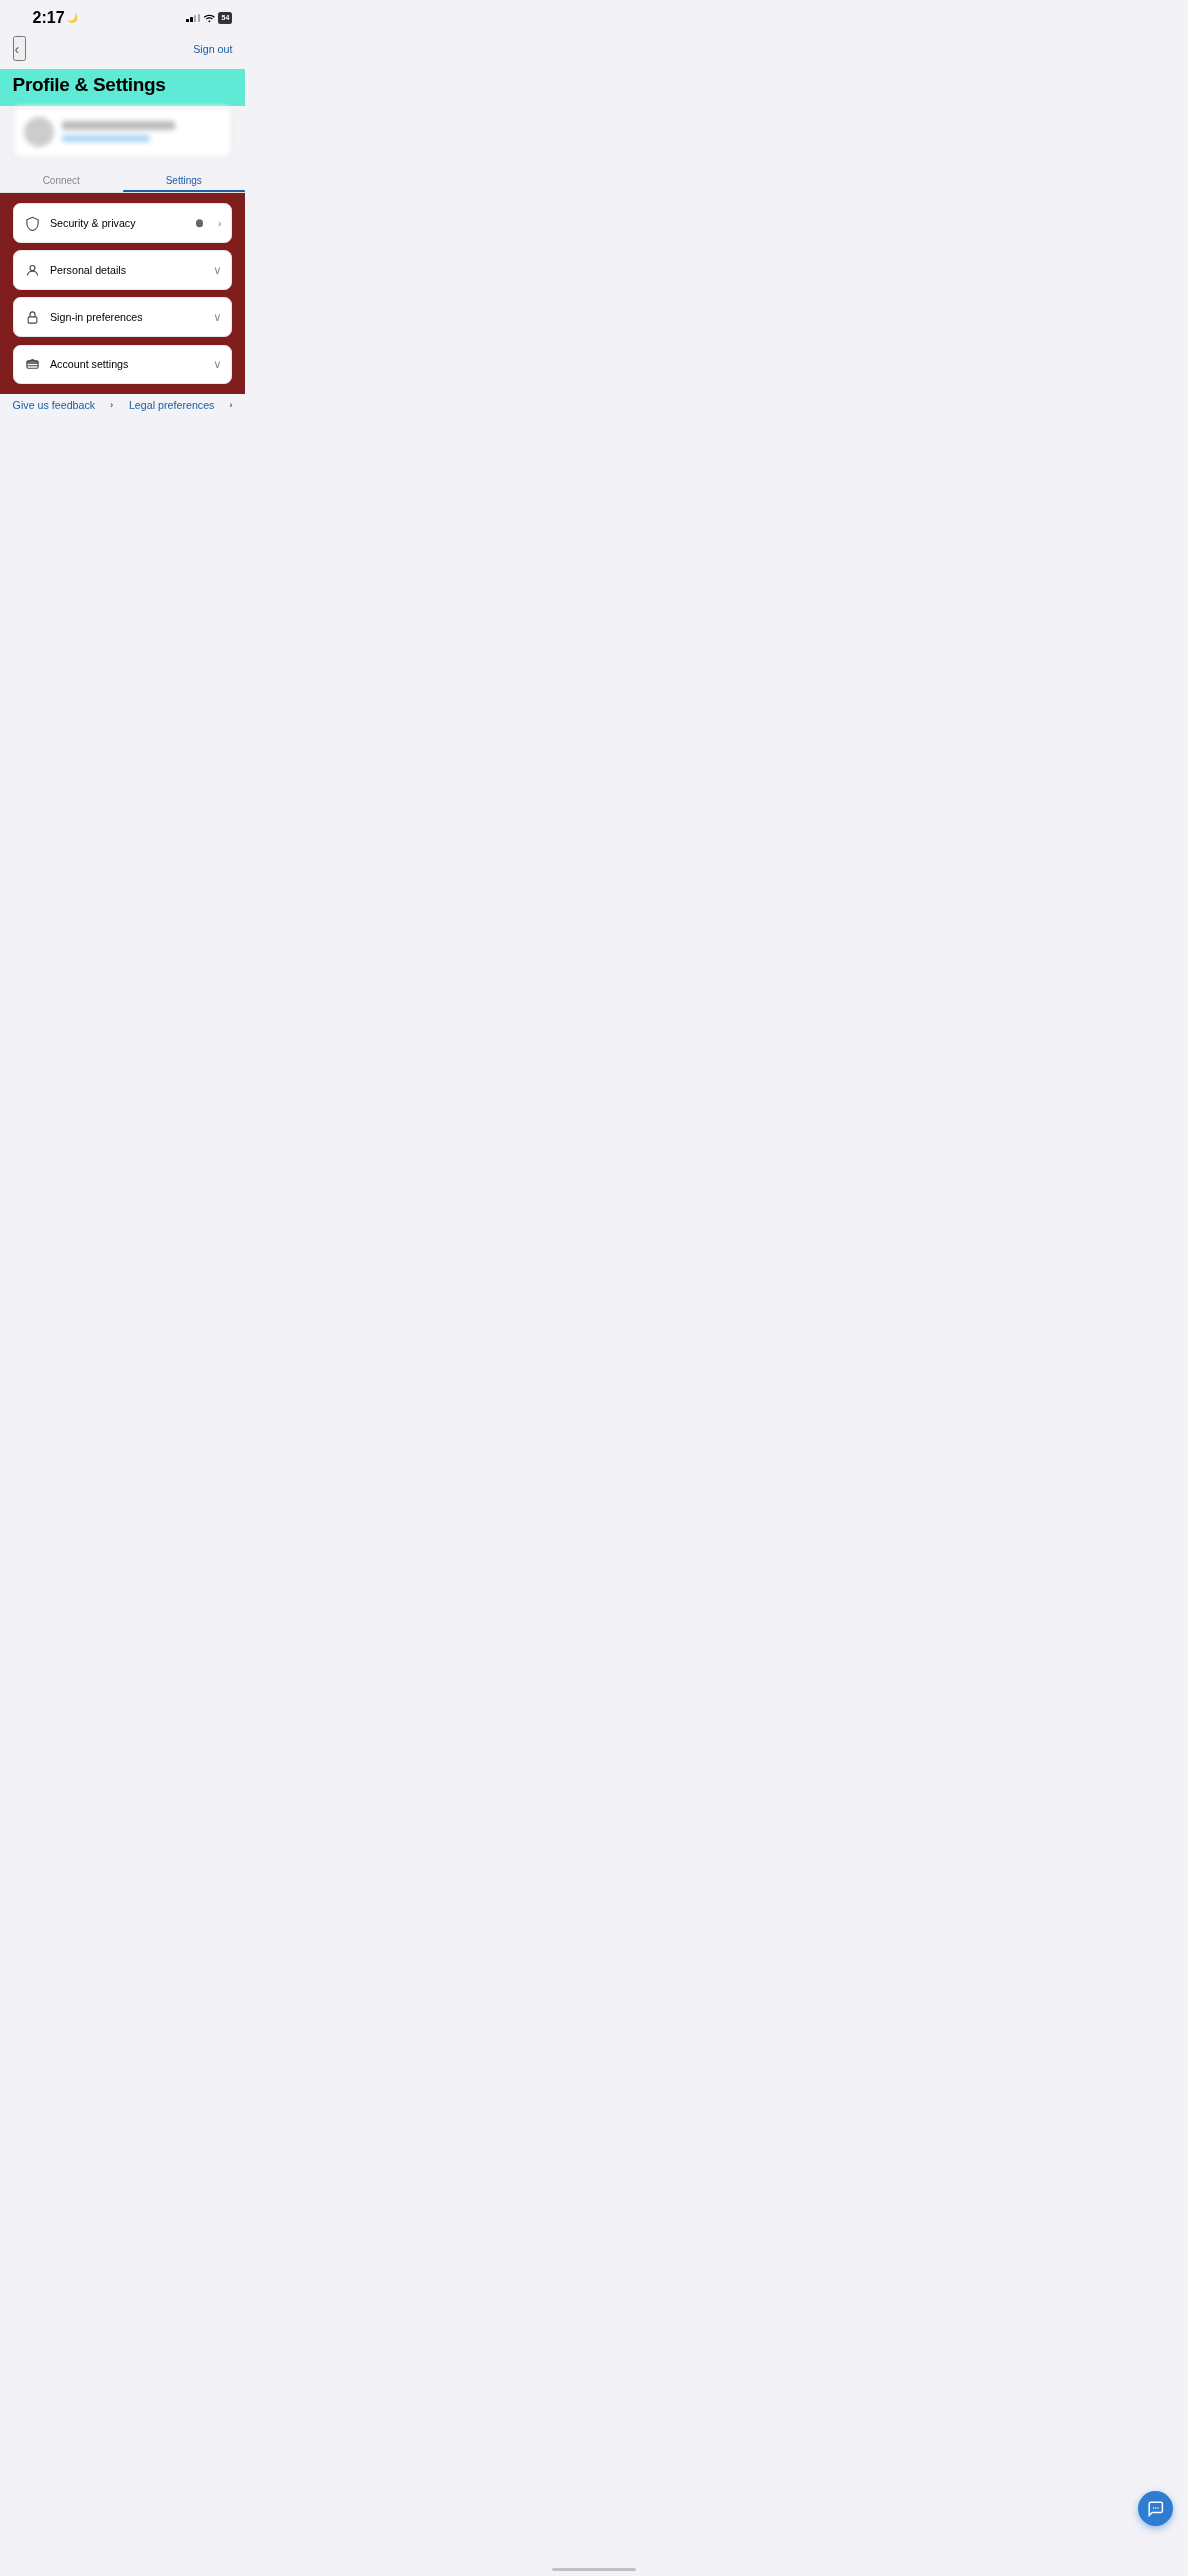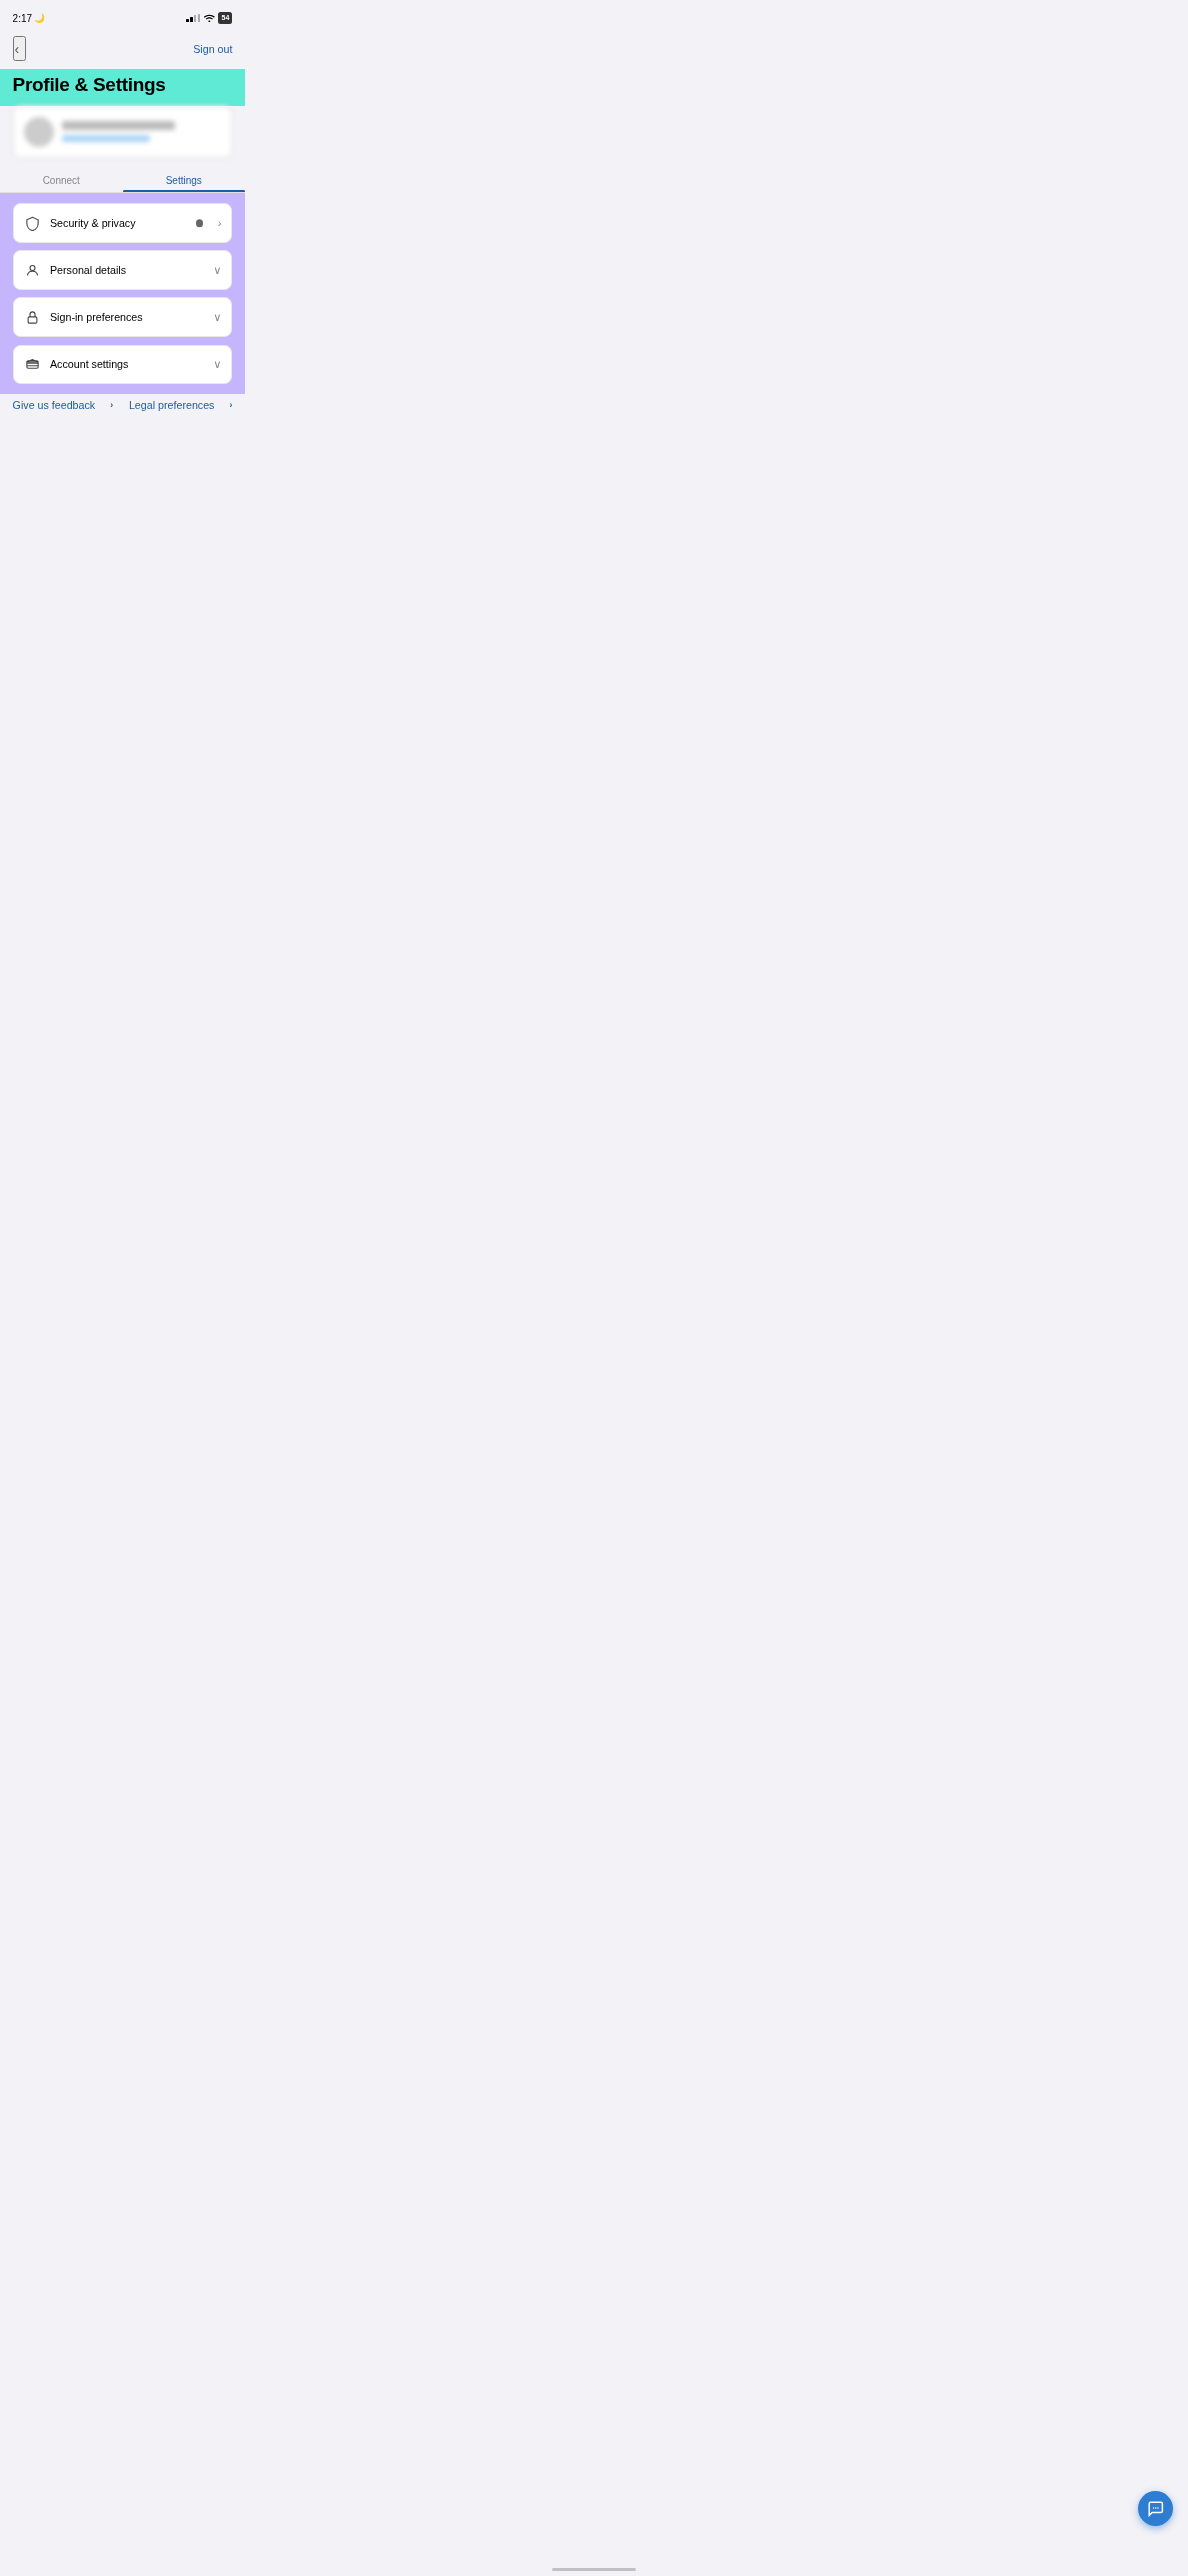--- a/index.html
+++ b/index.html
@@ -18,23 +18,24 @@
     .status-bar {
       background: #f2f2f7;
       display: flex;
       justify-content: space-between;
       align-items: center;
       padding: 8.8px 12.6px 3.8px 12.6px;
       height: 31px;
     }
 
     .status-time {
-      font-size: 10px;
-      font-weight: 400;
+      font-size: 16px;
+      font-weight: 700;
       color: #000;
+      margin-left: 20px;
     }
 
     .status-icons {
       display: flex;
       align-items: center;
       gap: 3.8px;
     }
 
     .signal-bars {
       display: flex;
@@ -177,21 +178,21 @@
       bottom: 0;
       left: 0;
       right: 0;
       height: 1.9px;
       background: #1b5ea6;
       border-radius: 1.3px 1.3px 0 0;
     }
 
     
     .settings-list {
-      background: #c4b5fd;
+      background: #7f1d1d;
       padding: 10px 12.6px;
       display: flex;
       flex-direction: column;
       gap: 7.5px;
     }
 
     .settings-item {
       background: #fff;
       border-radius: 7.5px;
       border: 0.6px solid #e8e8e8;

